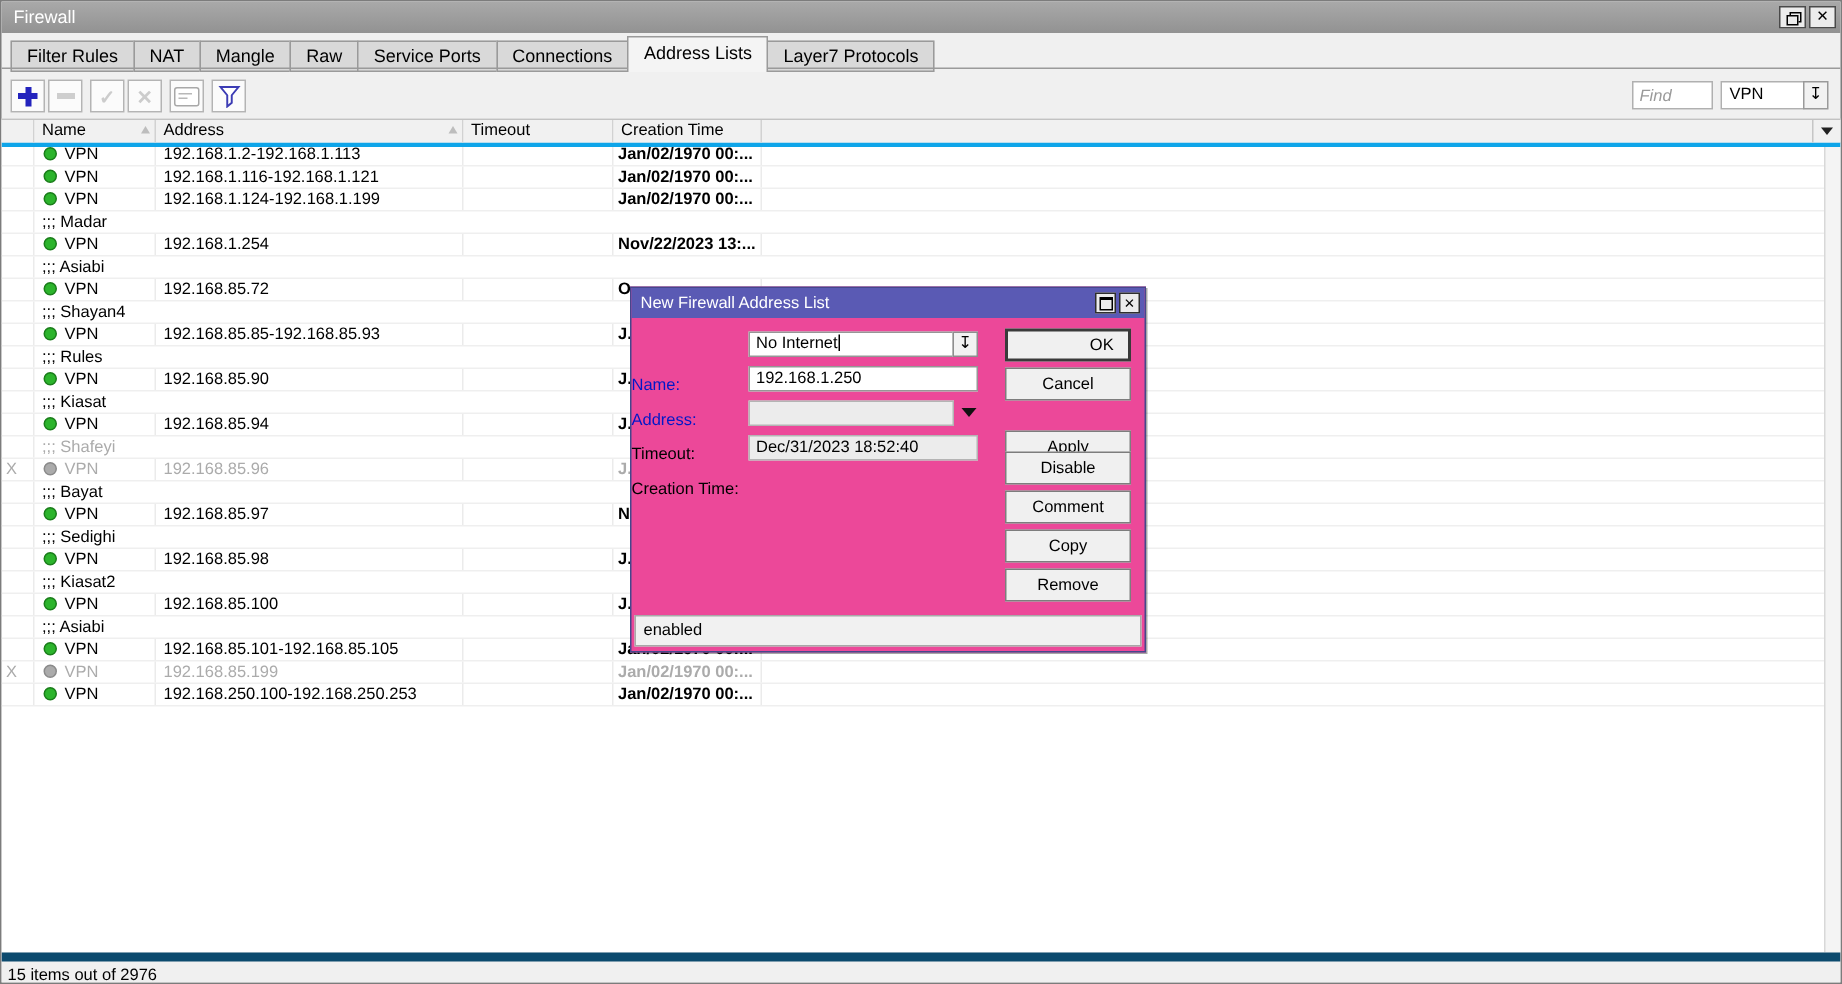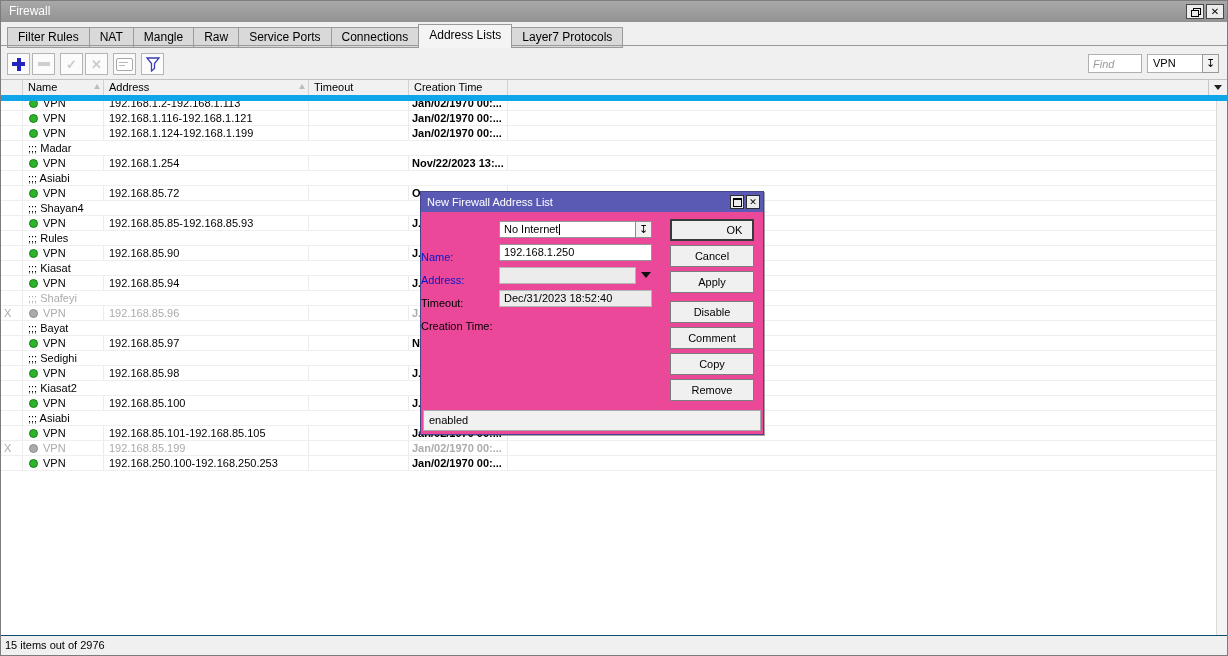--- a/index.html
+++ b/index.html
@@ -30,41 +30,41 @@
   .gray-glyph{color:#cccccc;font-size:13px;font-weight:bold;}
   .card-glyph{width:15px;height:11px;border:1px solid #a8a8a8;border-radius:2px;position:relative;background:#fff;}
   .card-glyph:before{content:"";position:absolute;left:2px;top:3px;width:9px;height:1px;background:#b8b8b8;}
   .card-glyph:after{content:"";position:absolute;left:2px;top:6px;width:6px;height:1px;background:#b8b8b8;}
   #find-input{position:absolute;top:8px;left:1087px;width:54px;height:19px;border:1px solid #b0b0b0;box-sizing:border-box;font-family:"Liberation Sans",sans-serif;font-size:11px;padding:0 4px;background:#fff;}
   #find-input::placeholder{color:#9a9a9a;font-style:italic;}
   #list-combo{position:absolute;top:8px;left:1146px;width:56px;height:19px;background:#fff;border:1px solid #b0b0b0;box-sizing:border-box;line-height:17px;padding-left:5px;font-size:11px;}
   #list-combo-btn{position:absolute;top:8px;left:1201px;width:17px;height:19px;background:#f2f2f2;border:1px solid #9a9a9a;box-sizing:border-box;text-align:center;line-height:17px;font-size:11px;cursor:pointer;}
   
   #table{position:absolute;left:0;top:78px;right:0;bottom:20px;background:#fff;border-top:1px solid #c2c2c2;}
-  #thead{position:absolute;left:0;top:0;right:0;height:15px;background:#f1f1f1;border-bottom:6px solid #0ea5e9;z-index:3;}
+  #thead{position:absolute;left:0;top:0;right:0;height:15px;background:#f1f1f1;border-bottom:3px solid #0ea5e9;z-index:3;}
   .hcell{position:absolute;top:0;height:15px;line-height:15px;border-right:1px solid #d2d2d2;box-sizing:border-box;padding-left:5px;cursor:pointer;background:#f1f1f1;}
   .sort-icon{position:absolute;right:3px;top:4px;width:0;height:0;border-left:3px solid transparent;border-right:3px solid transparent;border-bottom:5px solid #bdbdbd;}
   #col-btn{position:absolute;right:0;top:0;width:19px;height:15px;background:#f1f1f1;border-left:1px solid #c6c6c6;box-sizing:border-box;cursor:pointer;display:flex;align-items:center;justify-content:center;}
   .tri-down{width:0;height:0;border-left:4px solid transparent;border-right:4px solid transparent;border-top:5px solid #222;}
   #rows{position:absolute;left:0;top:16px;right:11px;bottom:0;overflow:hidden;}
   #scroll-strip{position:absolute;right:0;top:16px;width:11px;bottom:0;background:#f4f4f4;border-left:1px solid #d8d8d8;box-sizing:border-box;}
   .row{position:relative;height:15px;border-bottom:1px solid #efefef;box-sizing:border-box;cursor:default;}
   .cell{position:absolute;top:0;height:14px;line-height:14px;box-sizing:border-box;white-space:nowrap;overflow:hidden;}
   .bordered{border-right:1px solid #ebebeb;}
   .c-flag{left:0;width:22px;padding-left:3px;color:#6e6e6e;border-right:1px solid #ebebeb;}
   .c-name{left:22px;width:81px;}
   .c-addr{left:103px;width:205px;padding-left:5px;}
   .c-timeout{left:308px;width:100px;padding-left:5px;}
   .c-created{left:408px;width:99px;padding-left:3px;font-weight:bold;}
   .c-comment{left:22px;right:0;padding-left:5px;}
   .dot{display:inline-block;width:7px;height:7px;border-radius:50%;background:#2cb42c;border:1px solid #1a7d1a;margin:0 5px 0 6px;vertical-align:-1px;box-sizing:content-box;}
   .row.disabled .dot{background:#ababab;border-color:#8a8a8a;}
   .row.disabled .cell{color:#ababab;}
   
-  #statusbar{position:absolute;left:0;bottom:0;right:0;height:20px;border-top:1px solid #0c4a6e;background:#f0f0f0;line-height:19px;padding-left:4px;box-sizing:border-box;}
+  #statusbar{position:absolute;left:0;bottom:0;right:0;height:20px;border-top:6px solid #0c4a6e;background:#f0f0f0;line-height:19px;padding-left:4px;box-sizing:border-box;}
   
   #dialog{position:absolute;left:419px;top:190px;width:342px;height:242px;background:#ec4899;border:1px solid #46468c;box-shadow:1px 1px 0 rgba(0,0,0,0.35);box-sizing:content-box;z-index:10;}
   #dlg-title{position:absolute;left:0;top:0;right:0;height:20px;background:#5a5ab4;color:#fff;line-height:20px;padding-left:6px;font-size:11px;}
   .dlg-tb-btns{position:absolute;right:3px;top:3px;display:flex;gap:2px;}
   .dlg-tb-btn{width:14px;height:14px;background:#ececec;border:1px solid #2e2e2e;box-sizing:border-box;display:flex;align-items:center;justify-content:center;font-size:9px;color:#000;cursor:pointer;}
   .max-glyph{width:7px;height:6px;border:1px solid #000;border-top-width:2px;}
   .fieldrow{position:absolute;left:0;height:17px;}
   .flabel{position:absolute;left:0;width:74px;text-align:left;line-height:17px;margin-top:28px;}
   .flabel.blue{color:#0018c8;}
   .finput{position:absolute;top:0;height:17px;border:1px solid #969696;background:#fff;box-sizing:border-box;line-height:15px;padding-left:4px;white-space:nowrap;overflow:hidden;}
@@ -335,21 +335,21 @@
     </div>
 
     <div class="fieldrow" style="top:98px;width:240px">
       <span class="flabel">Creation Time:</span>
       <span class="finput gray" style="left:78px;width:153px"><span>Dec/31/2023 18:52:40</span></span>
     </div>
 
     <div id="dlg-buttons">
         <div class="dlg-btn default" style="top: 27px; padding-left: 45px;">OK</div>
         <div class="dlg-btn" style="top: 53px;">Cancel</div>
-        <div class="dlg-btn" style="top: 79px;">Apply</div>
+        <div class="dlg-btn" style="top: 95px;">Apply</div>
         <div class="dlg-btn" style="top: 109px;">Disable</div>
         <div class="dlg-btn" style="top: 135px;">Comment</div>
         <div class="dlg-btn" style="top: 161px;">Copy</div>
         <div class="dlg-btn" style="top: 187px;">Remove</div>
       </div>
 
     <div id="dlg-status">enabled</div>
   </div>
 
 </div>

